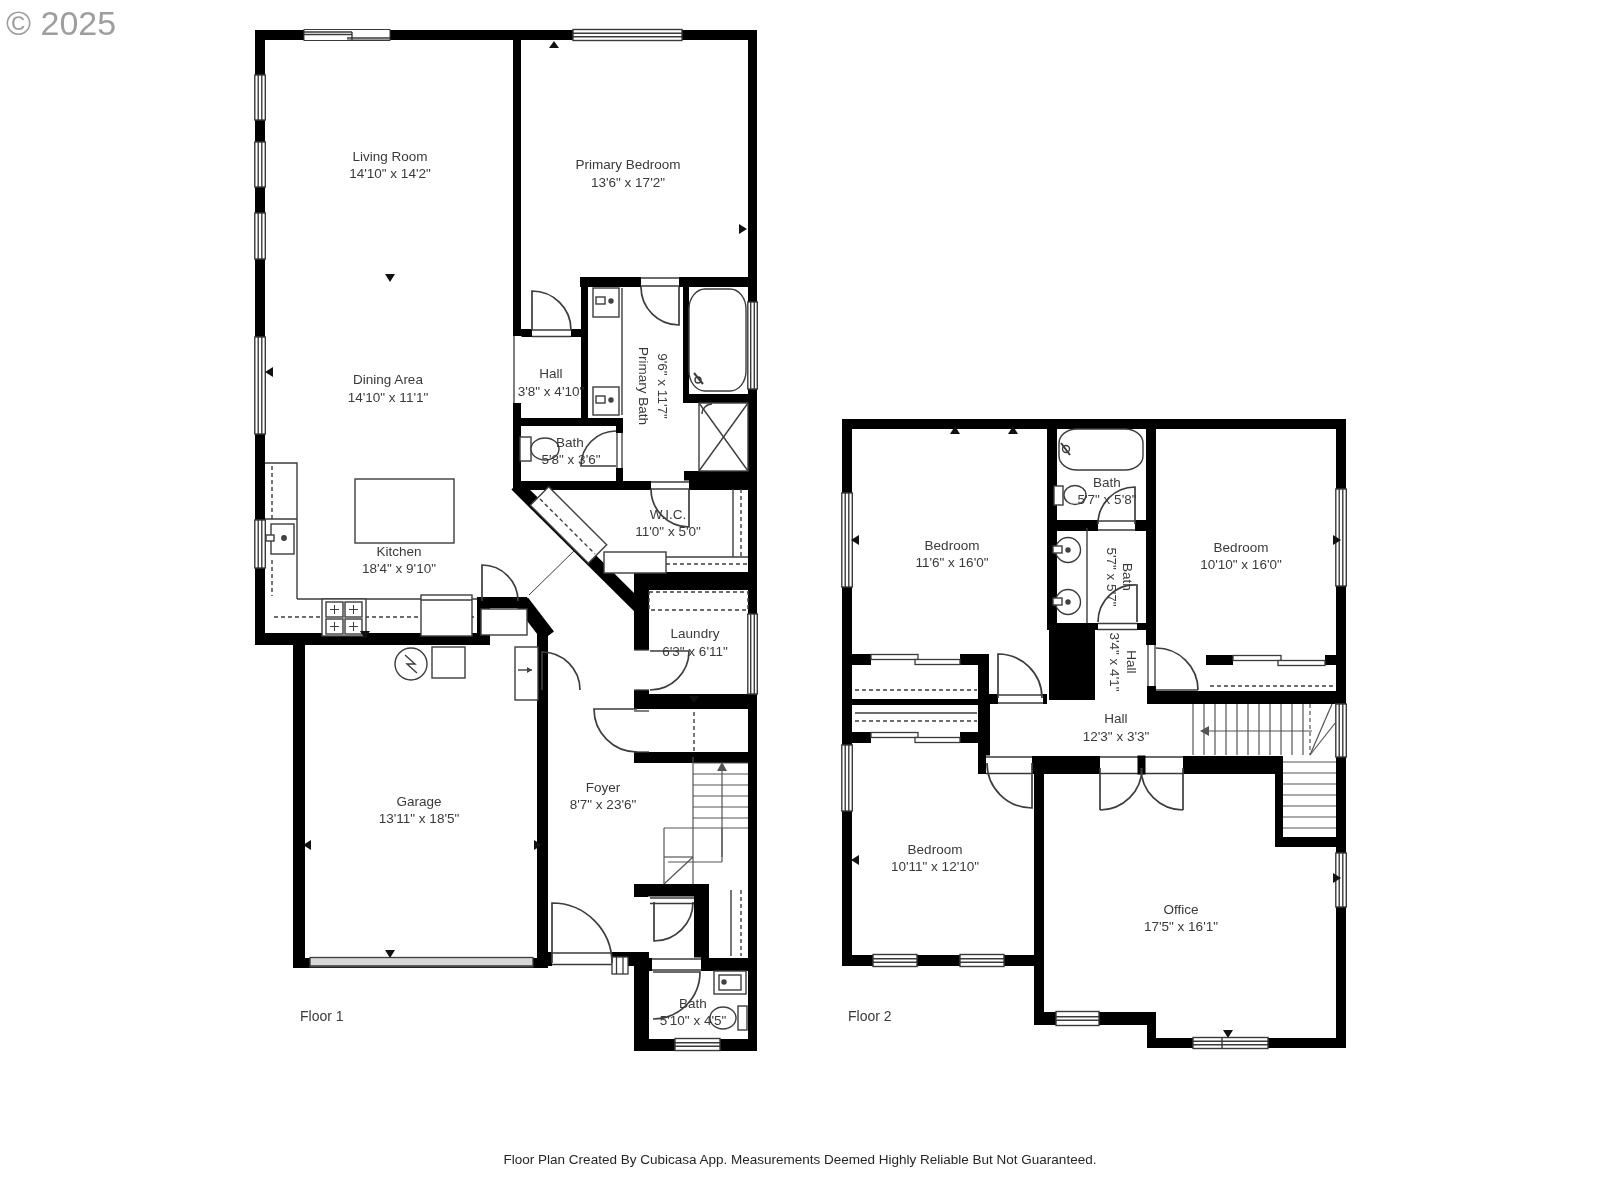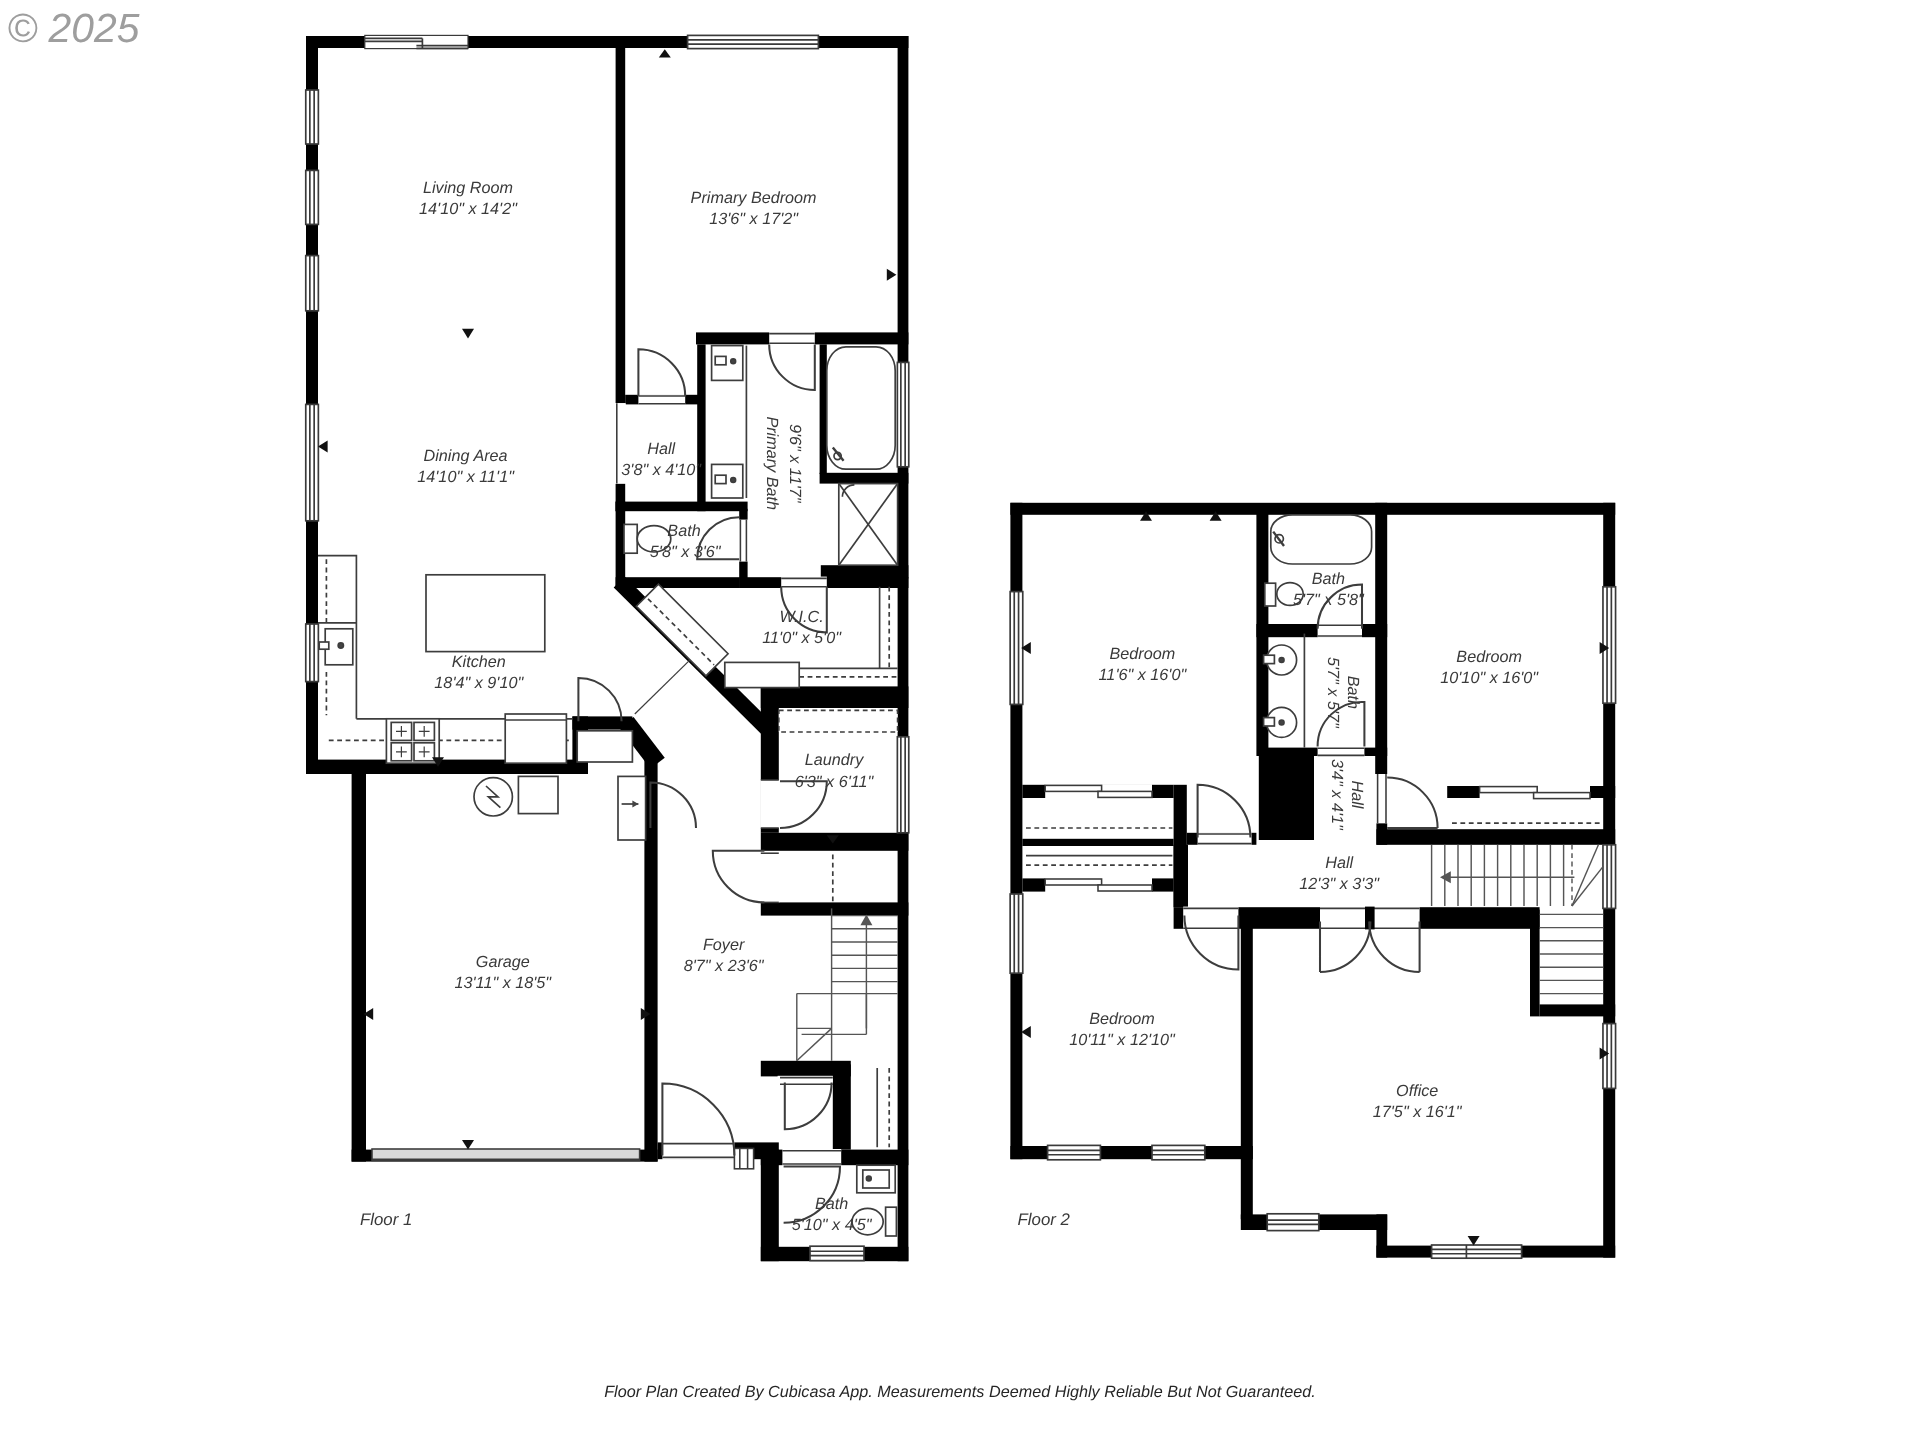--- a/index.html
+++ b/index.html
@@ -1,16 +1,16 @@
 <!DOCTYPE html>
 <html><head>
 <meta charset="utf-8">
 <style>
   html,body{margin:0;padding:0;background:#fff;}
-  .wrap{width:1600px;height:1200px;position:relative;font-family:"Liberation Sans",sans-serif;font-style:italic;}
+  .wrap{width:1600px;height:1200px;position:relative;font-family:"Liberation Sans",sans-serif;}
   svg{display:block;}
   text{font-family:"Liberation Sans",sans-serif;fill:#3a3a3a;}
   .nm{font-size:13.5px;}
   .dm{font-size:13.5px;}
   .small{font-size:14px;}
 </style>
 </head>
 <body>
 <div class="wrap">
 <svg width="1600" height="1200" viewBox="0 0 1600 1200">

